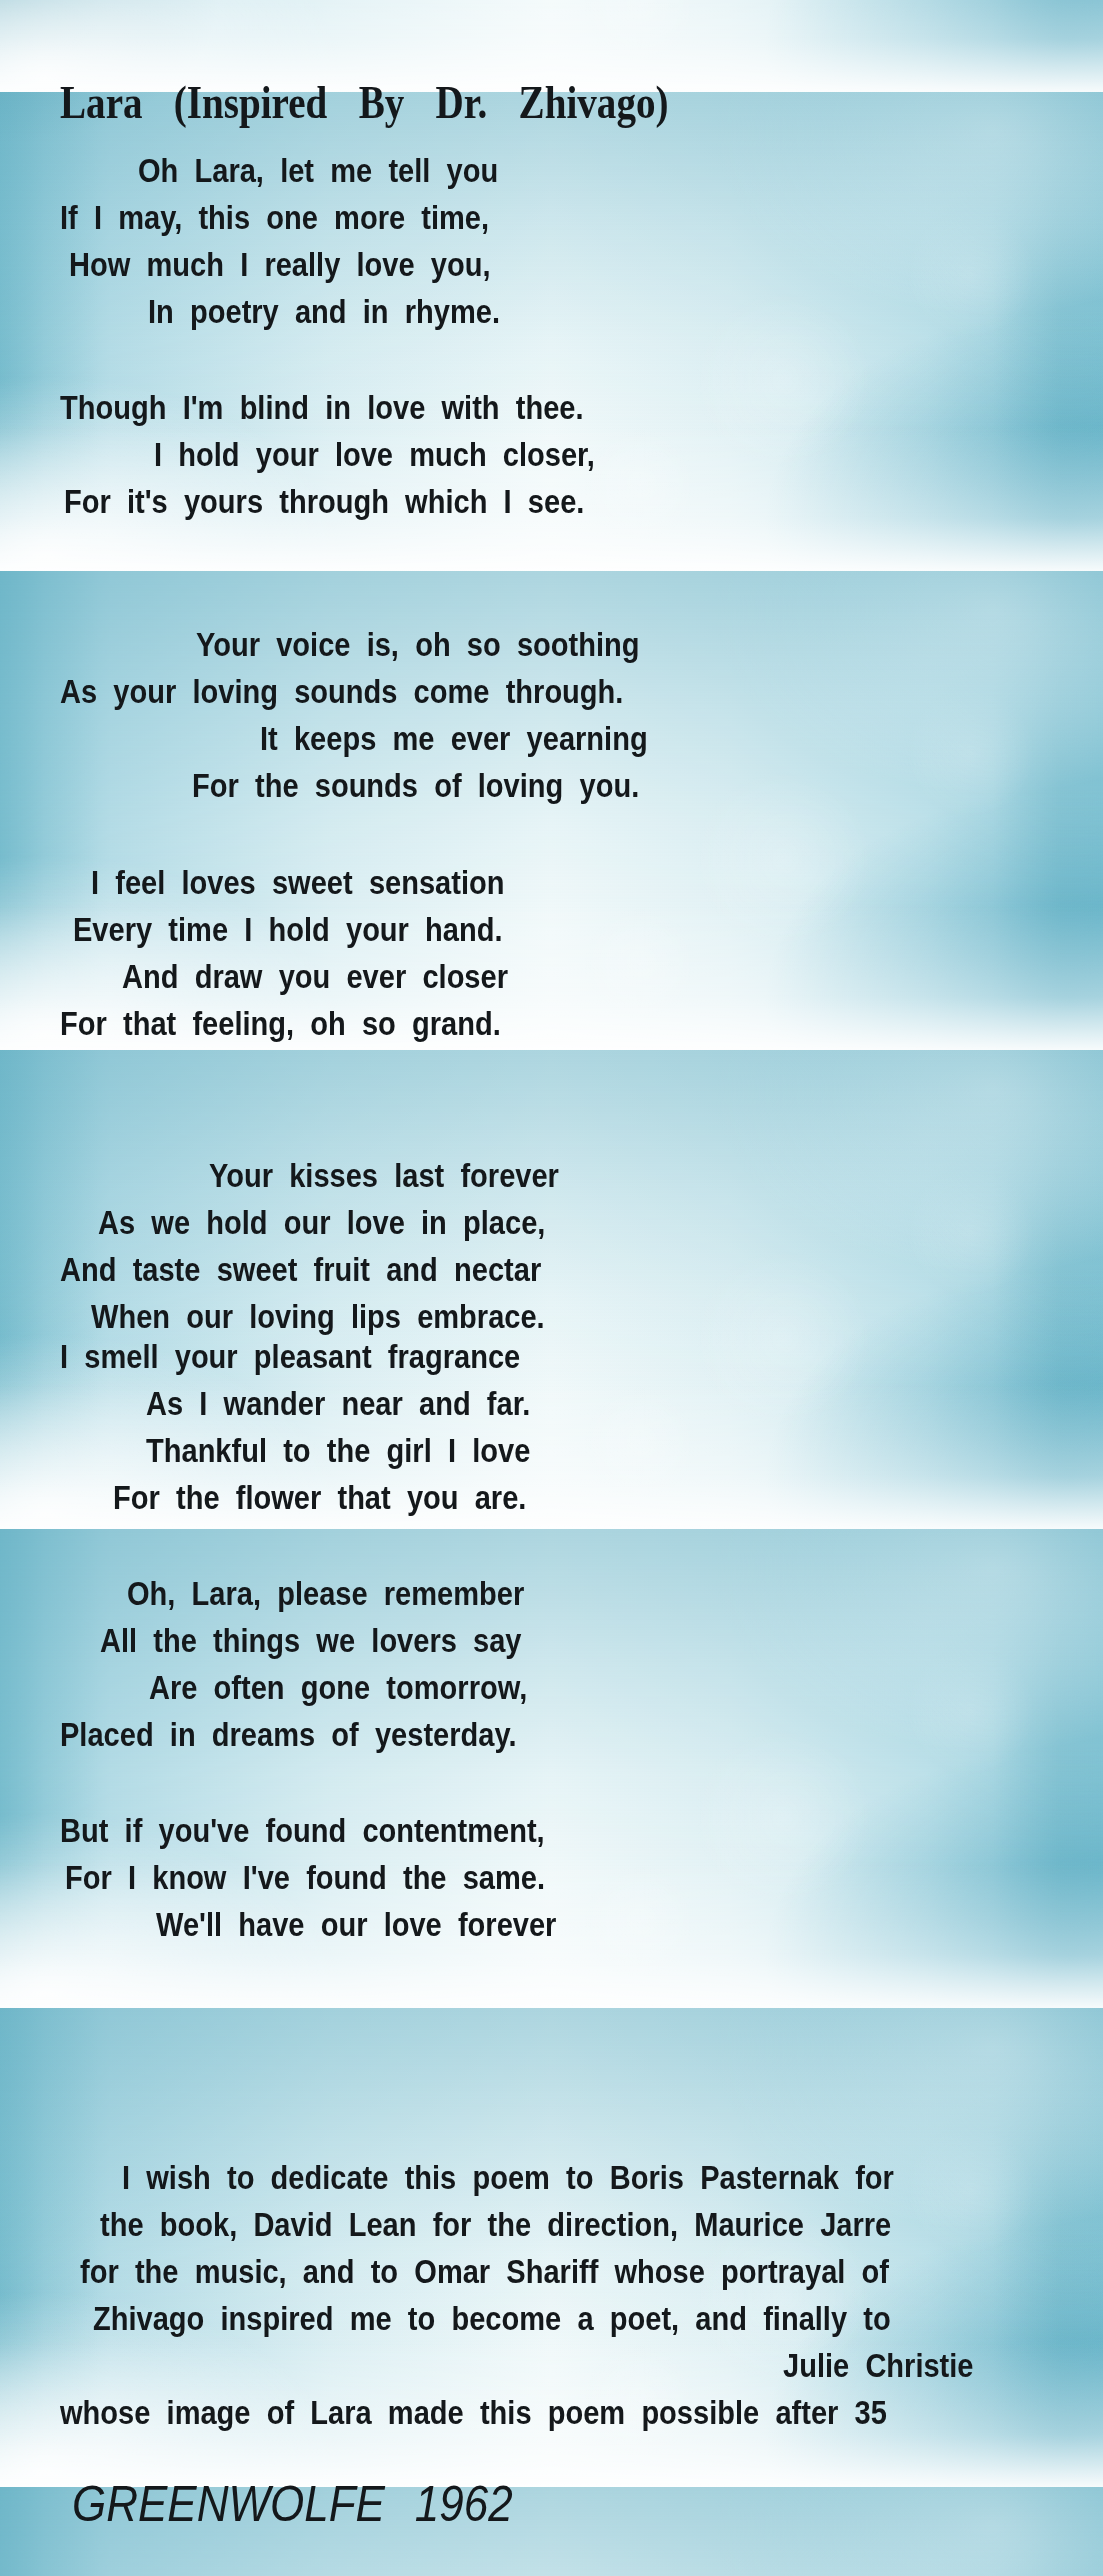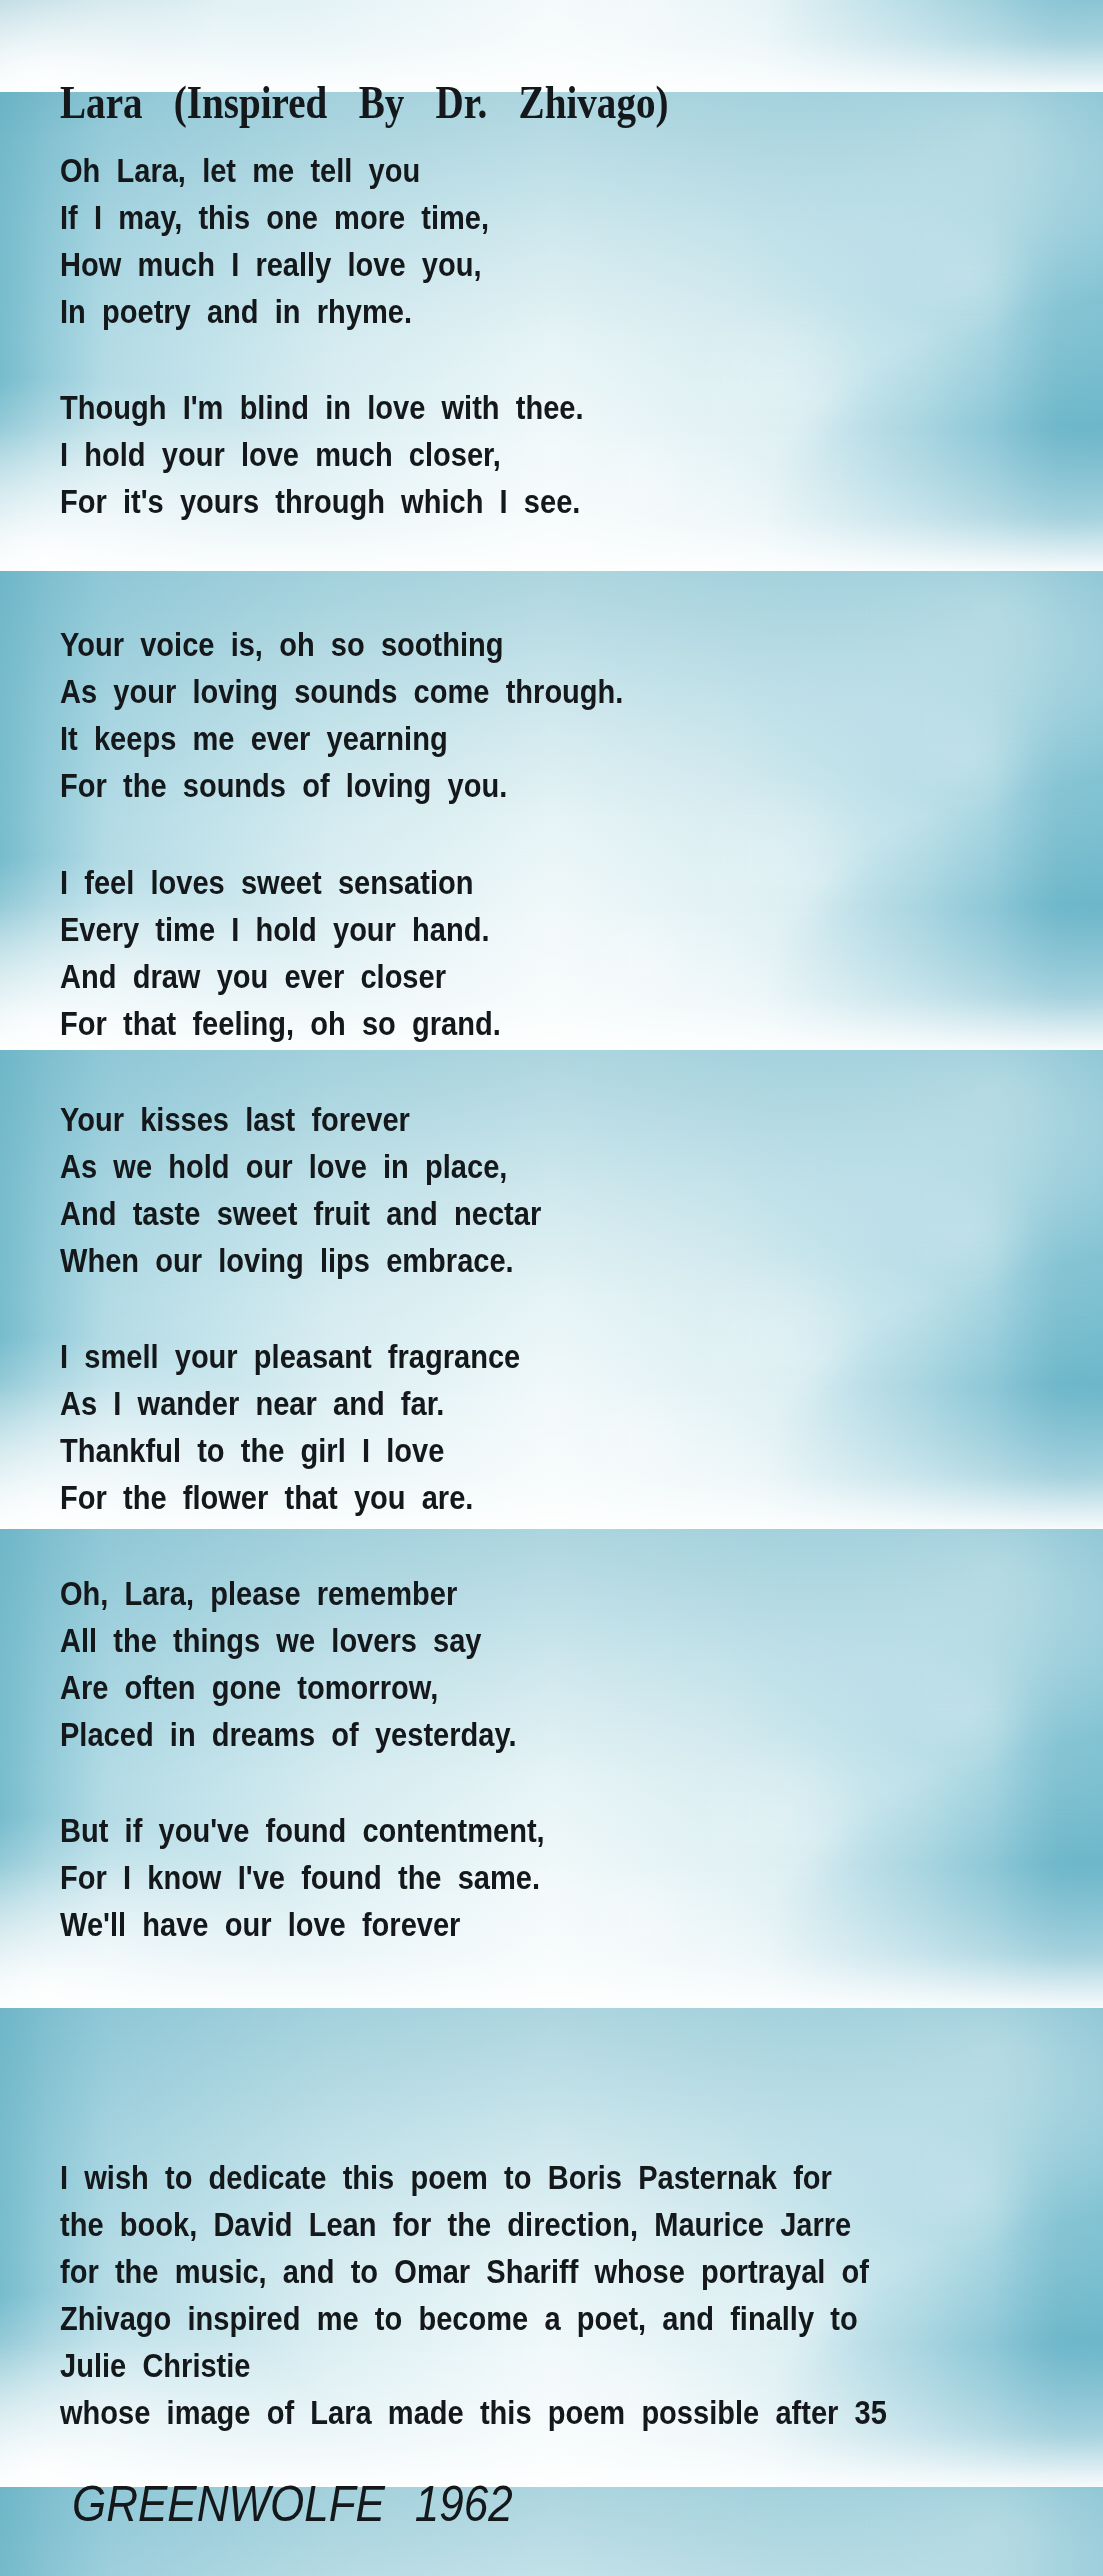--- a/index.html
+++ b/index.html
@@ -71,20 +71,21 @@
     font-family: Liberation Serif, serif;
   }
   .title .tx { transform: scaleX(0.85); word-spacing: 0.55em; }
 
   .stanza { position: absolute; left: 60px; }
   .line {
     height: 47px;
     line-height: 47px;
     font-size: 33px;
     font-weight: bold;
+    text-align: right;
   }
 
   .dedication { position: absolute; left: 60px; top: 2154px; }
 
   .signature {
     position: absolute;
     left: 72px;
     top: 2480px;
     font-size: 50px;
     font-style: italic;
@@ -120,21 +121,21 @@
   <div class="line"><span class="tx">For the sounds of loving you.</span></div>
 </div>
 
 <div class="stanza" style="top:859px">
   <div class="line"><span class="tx">I feel loves sweet sensation</span></div>
   <div class="line"><span class="tx">Every time I hold your hand.</span></div>
   <div class="line"><span class="tx">And draw you ever closer</span></div>
   <div class="line"><span class="tx">For that feeling, oh so grand.</span></div>
 </div>
 
-<div class="stanza" style="top:1096px">
+<div class="stanza" style="top:1152px">
   <div class="line"><span class="tx">Your kisses last forever</span></div>
   <div class="line"><span class="tx">As we hold our love in place,</span></div>
   <div class="line"><span class="tx">And taste sweet fruit and nectar</span></div>
   <div class="line"><span class="tx">When our loving lips embrace.</span></div>
 </div>
 
 <div class="stanza" style="top:1333px">
   <div class="line"><span class="tx">I smell your pleasant fragrance</span></div>
   <div class="line"><span class="tx">As I wander near and far.</span></div>
   <div class="line"><span class="tx">Thankful to the girl I love</span></div>

